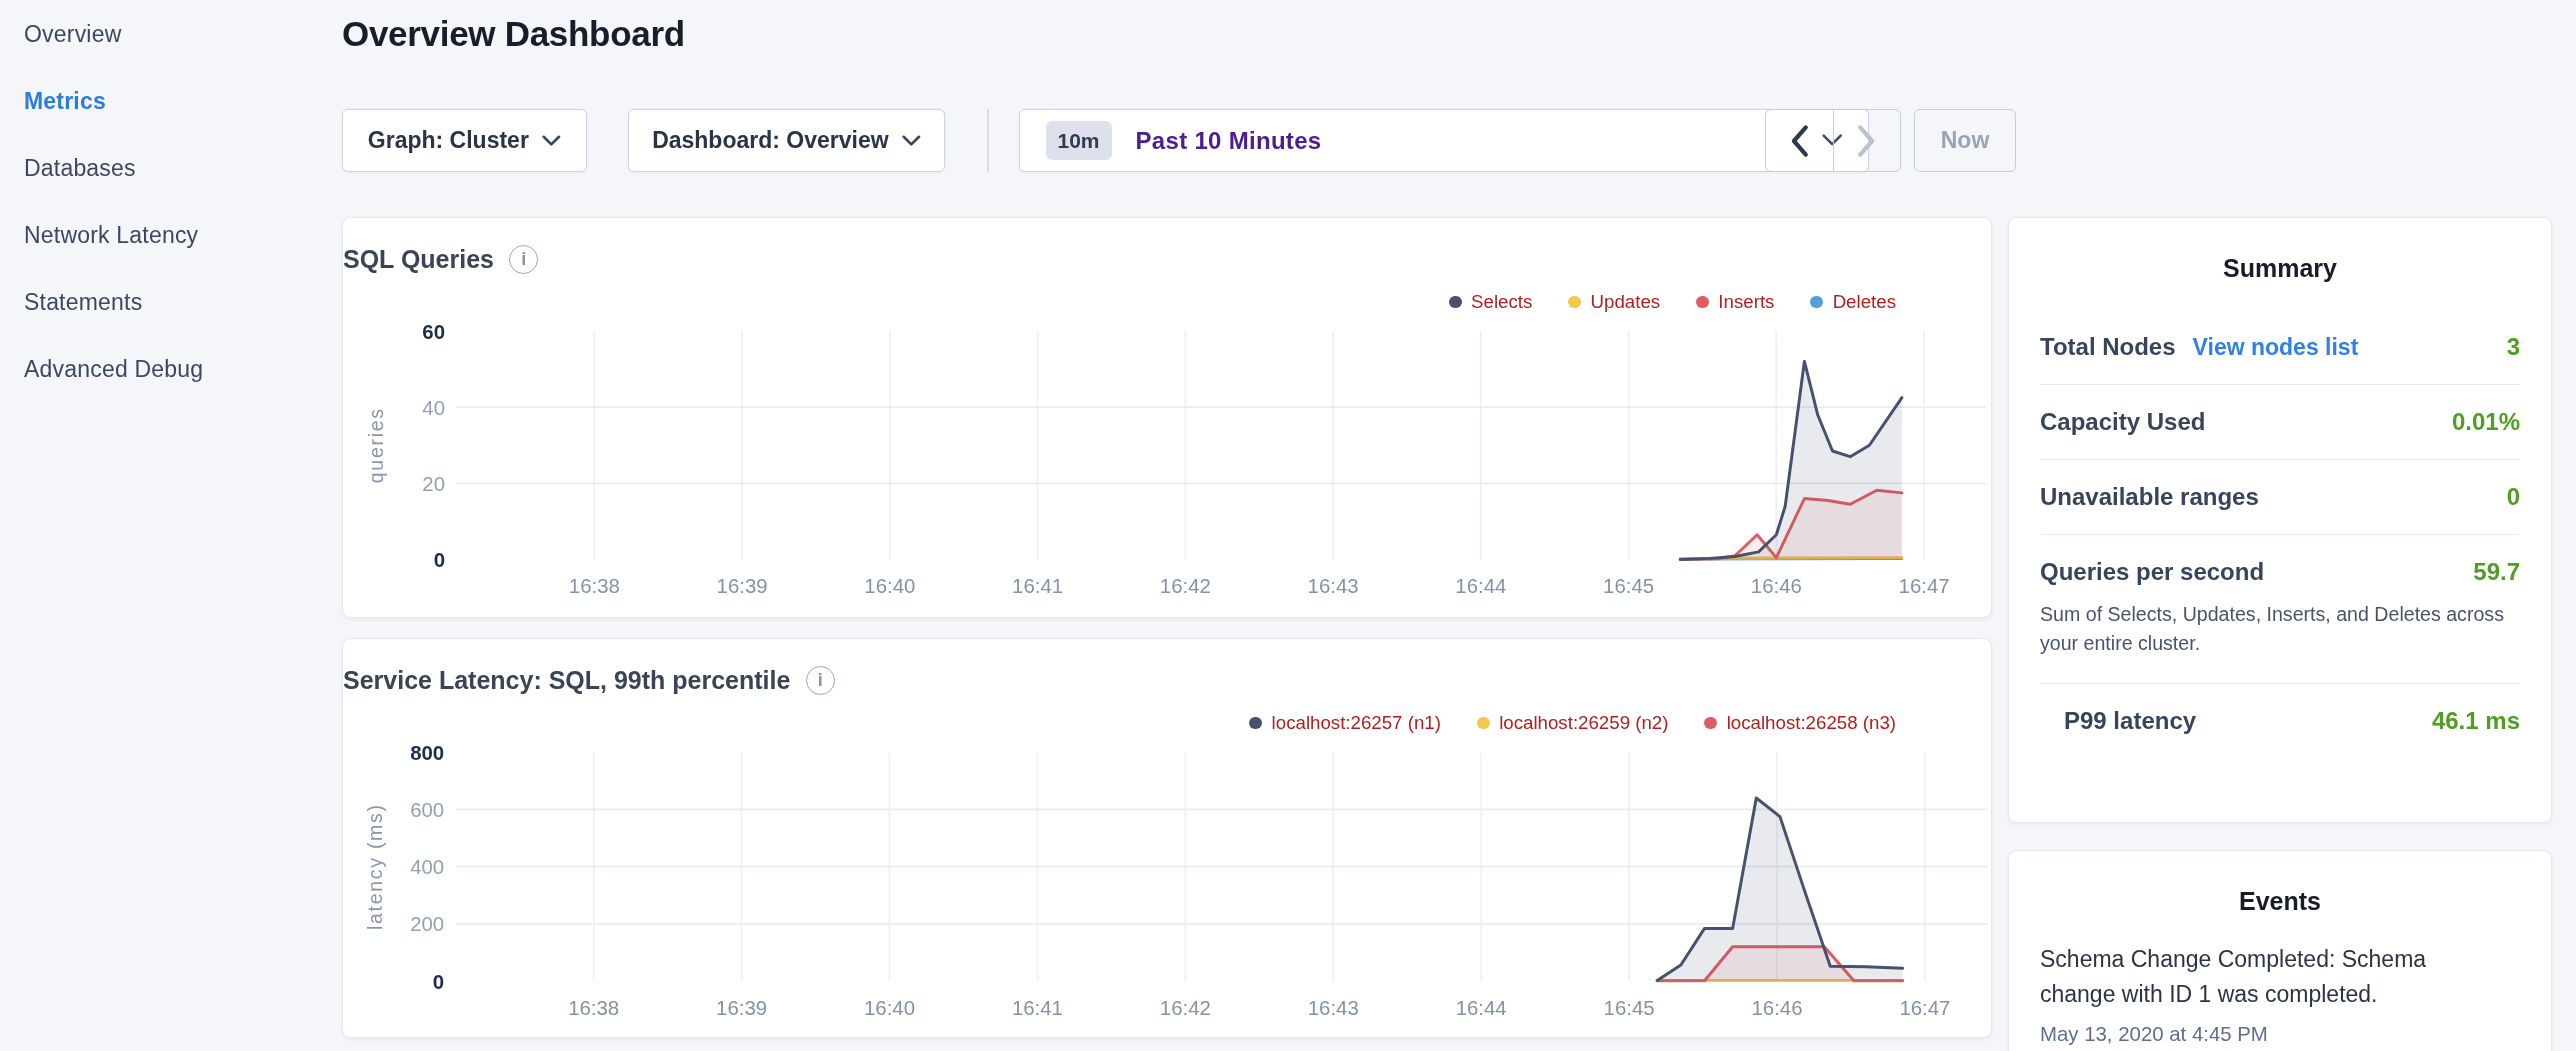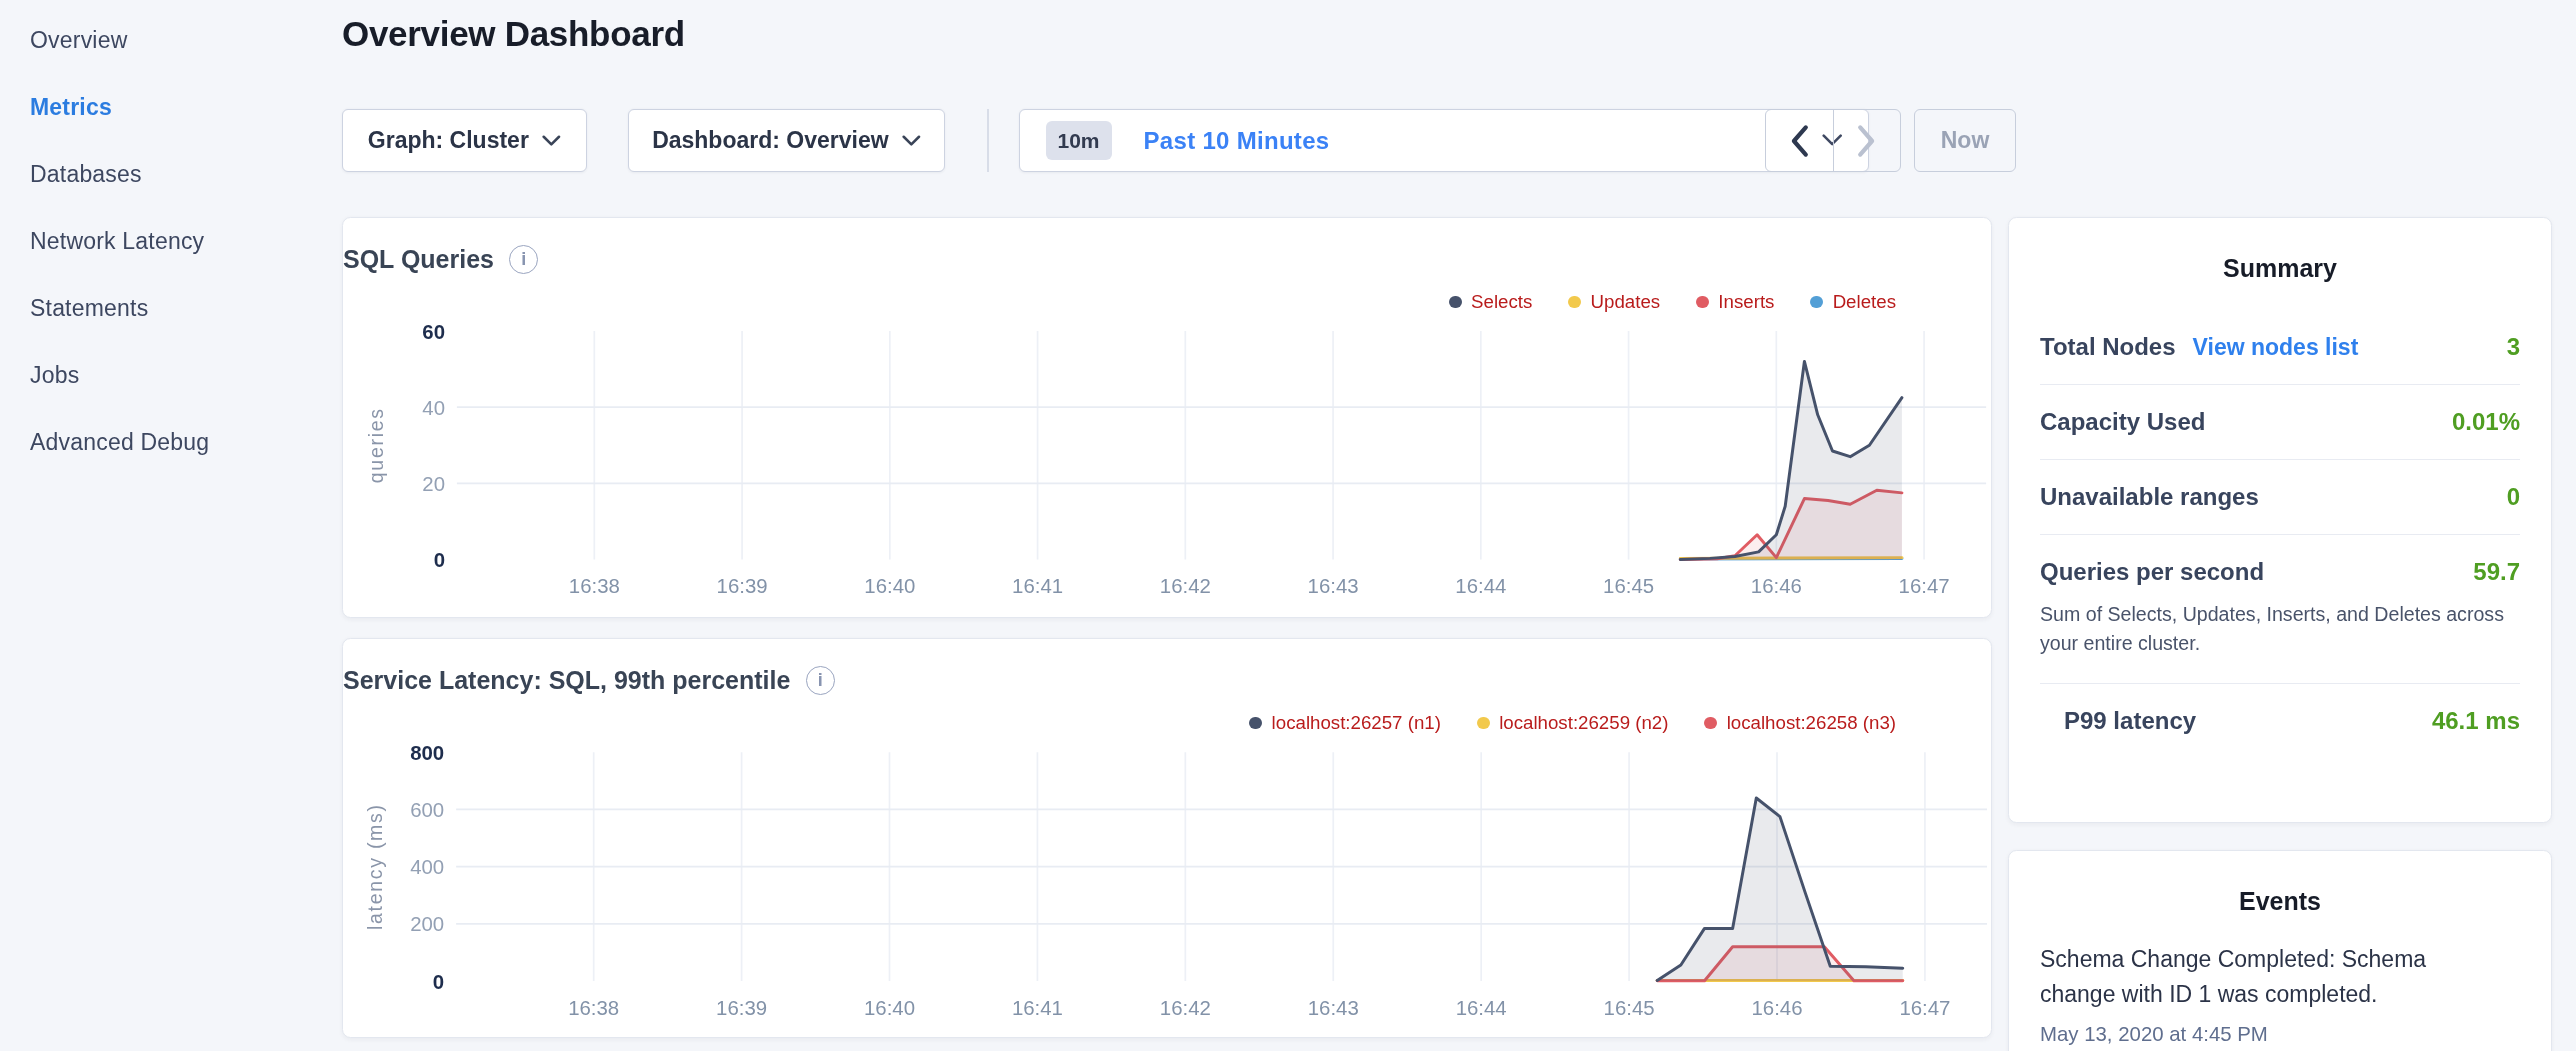--- a/index.html
+++ b/index.html
@@ -5,21 +5,21 @@
   * { box-sizing: border-box; }
   html,body { margin:0; padding:0; }
   body {
     width:2576px; height:1051px; position:relative; overflow:hidden;
     background:#f4f6fa; color:#242b3a;
     font-family:"Liberation Sans", sans-serif;
   }
 
   
   .sidebar { position:absolute; left:0; top:0; width:337px; height:100%; }
-  .sidebar ul { list-style:none; margin:0; padding:7px; }
+  .sidebar ul { list-style:none; margin:0; padding:1px; }
   .sidebar li {
     height:67px; display:flex; align-items:center; padding-left:23px;
     font-size:23px; color:#3d4760; cursor:pointer; letter-spacing:0.2px;
   }
   .sidebar li.active { color:#2b7ce0; font-weight:700; }
 
   
   .page-title {
     position:absolute; left:342px; top:13.6px; margin:0;
     font-size:35px; font-weight:700; color:#181d29; letter-spacing:-0.3px;
@@ -37,21 +37,21 @@
   .timesel {
     position:absolute; left:1019px; top:109px; width:850px; height:63px;
     background:#fff; border:0.9px solid #cdd3e1; border-radius:6px;
     display:flex; align-items:center; cursor:pointer;
     box-shadow:0 0.9px 2.6px rgba(40,50,70,.06);
   }
   .time-badge {
     margin-left:25.5px; background:#dde1ec; border-radius:6px;
     padding:7.7px 12px; font-size:21px; font-weight:700; color:#323b50;
   }
-  .time-label { margin-left:32px; font-size:24px; font-weight:700; color:#3b82f6; letter-spacing:0.3px; }
+  .time-label { margin-left:24px; font-size:24px; font-weight:700; color:#4c1d95; letter-spacing:0.3px; }
   .timesel .chev { margin-left:auto; margin-right:25.5px; display:flex; }
   .navgroup {
     position:absolute; left:1765px; top:109px; width:136px; height:63px;
     border:0.9px solid #c7cedc; border-radius:6px; display:flex; overflow:hidden;
   }
   .navbtn { flex:1; display:flex; align-items:center; justify-content:center; cursor:pointer; }
   .navbtn + .navbtn { border-left:0.9px solid #c7cedc; }
   .nowbtn {
     position:absolute; left:1914px; top:109px; width:102px; height:63px;
     border:0.9px solid #c7cedc; border-radius:6px;
@@ -109,21 +109,20 @@
 <body>
 
 <aside class="sidebar">
   <nav>
       <ul>
         <li>Overview</li>
         <li class="active">Metrics</li>
         <li>Databases</li>
         <li>Network Latency</li>
         <li>Statements</li>
-        <li>Jobs</li>
         <li>Advanced Debug</li>
       </ul>
     </nav>
 </aside>
 
 <h1 class="page-title">Overview Dashboard</h1>
 
 <div class="dropdown dd-graph">
   <span>Graph: Cluster</span>
   <svg width="18.7" height="12" viewBox="0 0 22 14">

